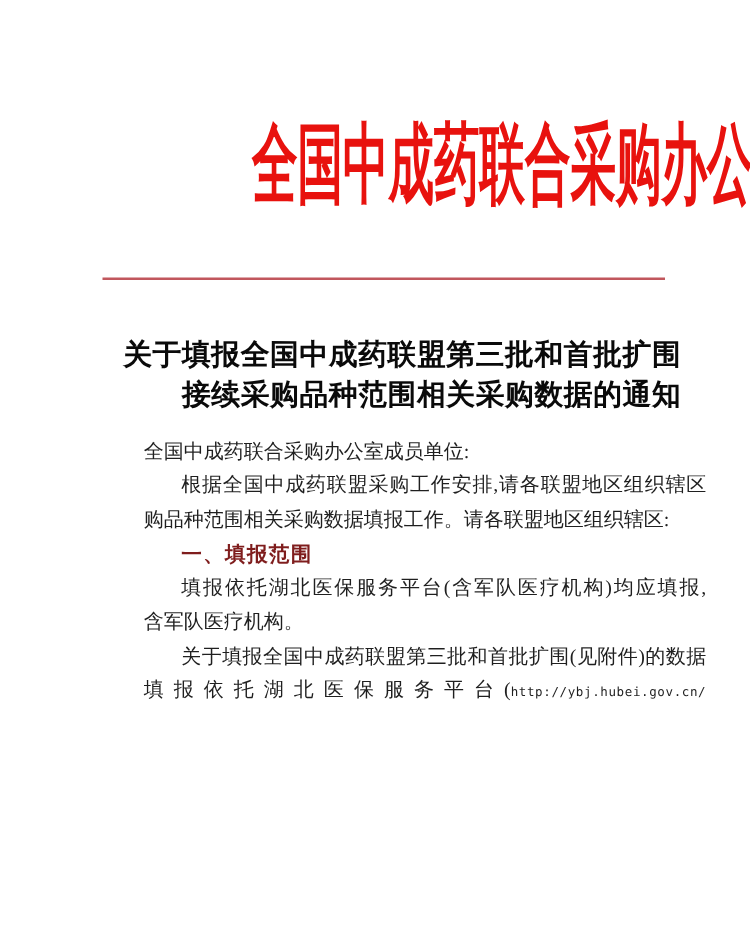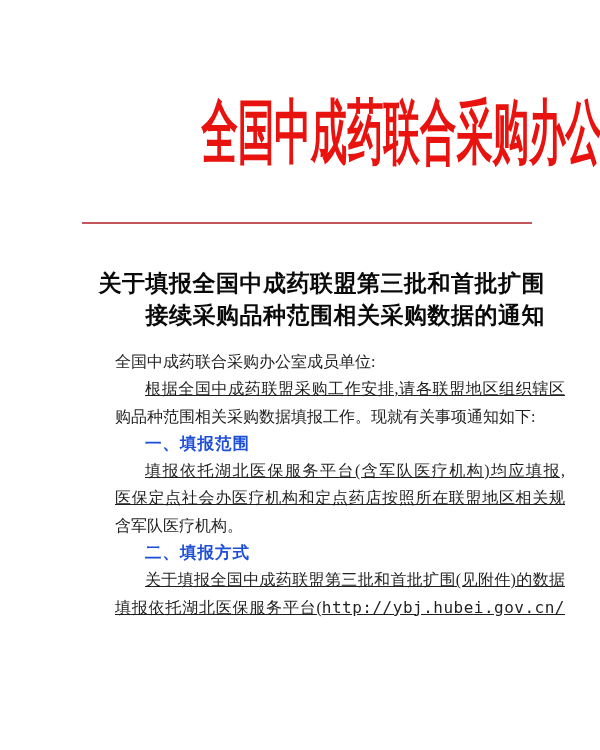--- a/index.html
+++ b/index.html
@@ -68,41 +68,40 @@
   }
   .line {
     height: 27.3px;
     overflow: visible;
     white-space: normal;
   }
   
   .jl {
     text-align: justify;
     text-align-last: justify;
-    text-decoration: underline;
   }
   .nl {
     text-align: left;
     text-align-last: left;
   }
   .ind {
     padding-left: 30px;
   }
   
   .hd {
     font-weight: bold;
     font-family: "DejaVu Sans", "Liberation Sans", sans-serif;
     font-size: 16.5px;
     letter-spacing: 1px;
-    color: #1d4ed8;
+    color: #7f1d1d;
   }
   
   .latin {
     font-family: "DejaVu Sans Mono", "Liberation Mono", monospace;
-    font-size: 16px;
+    font-size: 10px;
     letter-spacing: 0.5px;
   }
 </style>
 </head>
 <body>
 
 <div class="doc">
 
   <div class="red-header">
     <span class="red-header-text">全国中成药联合采购办公室</span>
@@ -113,29 +112,27 @@
   <div class="doc-title">
     <div class="title-line">关于填报全国中成药联盟第三批和首批扩围</div>
     <div class="title-line">接续采购品种范围相关采购数据的通知</div>
   </div>
 
   <div class="body-block">
 
     <div class="line nl">全国中成药联合采购办公室成员单位:</div>
 
     <div class="line jl ind">根据全国中成药联盟采购工作安排,请各联盟地区组织辖区</div>
-    <div class="line nl">购品种范围相关采购数据填报工作。现就有关事项通知如下:</div>
+    <div class="line nl">购品种范围相关采购数据填报工作。请各联盟地区组织辖区:</div>
 
     <div class="line hd ind">一、填报范围</div>
 
     <div class="line jl ind">填报依托湖北医保服务平台(含军队医疗机构)均应填报,</div>
-    <div class="line jl">医保定点社会办医疗机构和定点药店按照所在联盟地区相关规</div>
     <div class="line nl">含军队医疗机构。</div>
 
-    <div class="line hd ind">二、填报方式</div>
 
     <div class="line jl ind">关于填报全国中成药联盟第三批和首批扩围(见附件)的数据</div>
 
     <div class="line jl">
       <span>填报依托湖北医保服务平台(</span><span class="latin">http://ybj.hubei.gov.cn/</span>
     </div>
 
 
   </div>
 </div>

